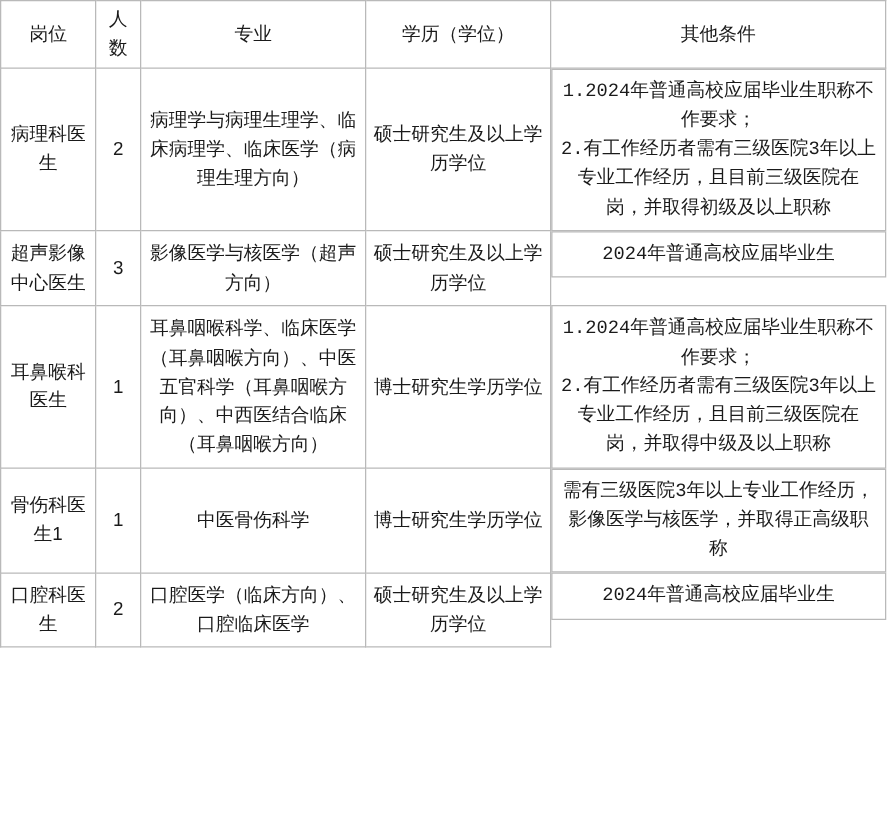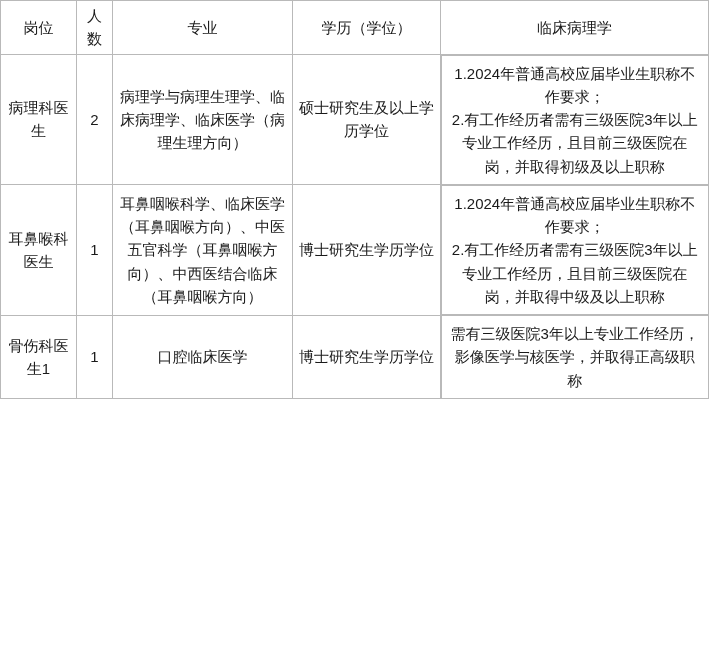--- a/index.html
+++ b/index.html
@@ -38,60 +38,75 @@
   }
   col.c-post   { width: 76px; }
   col.c-count  { width: 36px; }
   col.c-major  { width: 180px; }
   col.c-edu    { width: 148px; }
   col.c-other  { width: 268px; }
 
   .cell-text {
     display: block;
     white-space: pre-wrap;
+    font-family: Liberation Mono, monospace;
   }
 </style>
 </head>
 <body>
 
 <table class="job-table">
   <colgroup>
     <col class="c-post">
     <col class="c-count">
     <col class="c-major">
     <col class="c-edu">
     <col class="c-other">
   </colgroup>
   <thead>
     <tr>
       <th>岗位</th>
       <th>人数</th>
       <th>专业</th>
       <th>学历（学位）</th>
-      <th>临床病理学</th>
+      <th>其他条件</th>
     </tr>
   </thead>
   <tbody>
     <tr>
       <td>病理科医生</td>
       <td>2</td>
       <td>病理学与病理生理学、临床病理学、临床医学（病理生理方向）</td>
       <td>硕士研究生及以上学历学位</td>
       <td class="cell-text">1.2024年普通高校应届毕业生职称不作要求；
 2.有工作经历者需有三级医院3年以上专业工作经历，且目前三级医院在岗，并取得初级及以上职称</td>
     </tr>
     <tr>
+      <td>超声影像中心医生</td>
+      <td>3</td>
+      <td>影像医学与核医学（超声方向）</td>
+      <td>硕士研究生及以上学历学位</td>
+      <td class="cell-text">2024年普通高校应届毕业生</td>
+    </tr>
+    <tr>
       <td>耳鼻喉科医生</td>
       <td>1</td>
       <td>耳鼻咽喉科学、临床医学（耳鼻咽喉方向）、中医五官科学（耳鼻咽喉方向）、中西医结合临床（耳鼻咽喉方向）</td>
       <td>博士研究生学历学位</td>
       <td class="cell-text">1.2024年普通高校应届毕业生职称不作要求；
 2.有工作经历者需有三级医院3年以上专业工作经历，且目前三级医院在岗，并取得中级及以上职称</td>
     </tr>
     <tr>
       <td>骨伤科医生1</td>
       <td>1</td>
-      <td>口腔临床医学</td>
+      <td>中医骨伤科学</td>
       <td>博士研究生学历学位</td>
       <td class="cell-text">需有三级医院3年以上专业工作经历，影像医学与核医学，并取得正高级职称</td>
+    </tr>
+    <tr>
+      <td>口腔科医生</td>
+      <td>2</td>
+      <td>口腔医学（临床方向）、口腔临床医学</td>
+      <td>硕士研究生及以上学历学位</td>
+      <td class="cell-text">2024年普通高校应届毕业生</td>
     </tr>
   </tbody>
 </table>
 
 </body></html>

